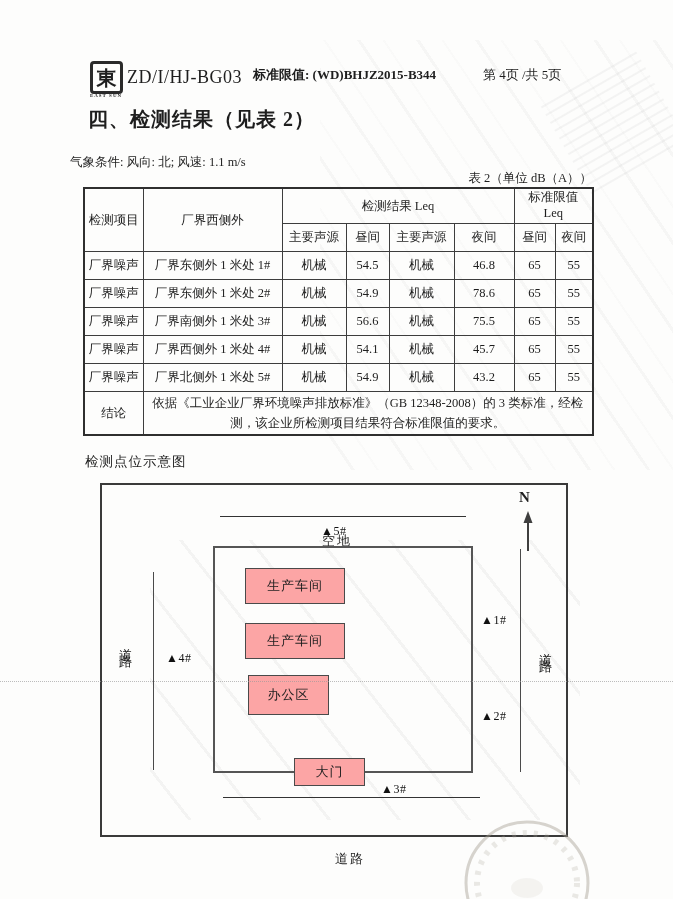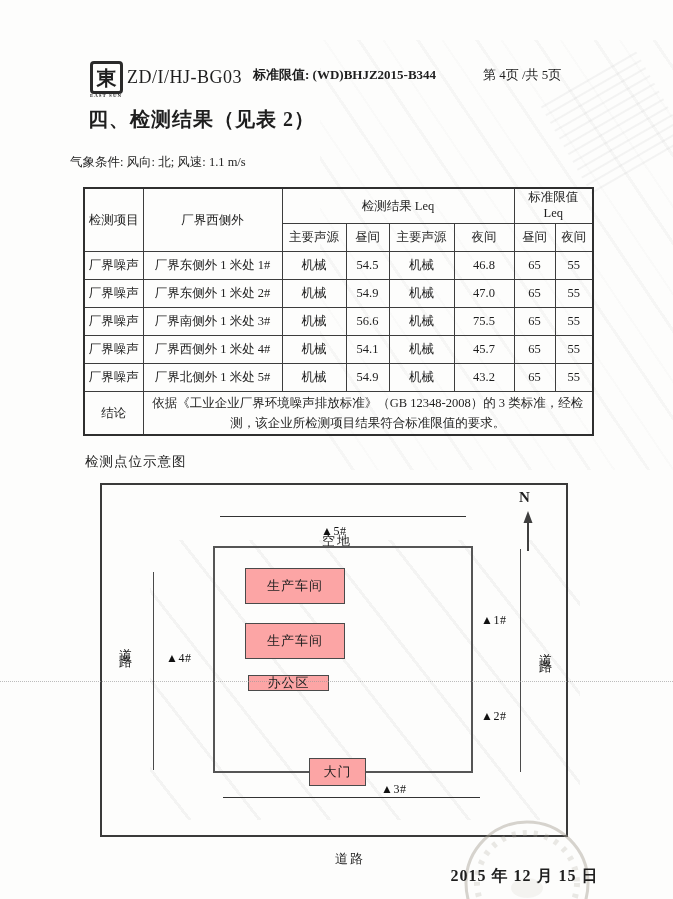--- a/index.html
+++ b/index.html
@@ -72,20 +72,21 @@
   <div class="logo-box">
     <span class="logo-glyph">東</span>
   </div>
   <div class="logo-caption">EAST SUN</div>
   <div class="doc-code">ZD/I/HJ-BG03</div>
   <div class="commission">标准限值: (WD)BHJZ2015-B344</div>
   <div class="page-info">第 4页 /共 5页</div>
 
   <div class="section-title">四、检测结果（见表 2）</div>
   <div class="weather">气象条件: 风向: 北; 风速: 1.1 m/s</div>
+  <div class="table-caption">表 2（单位 dB（A））</div>
 
   <table class="results">
     <colgroup>
       <col style="width:59px">
         <col style="width:139px">
         <col style="width:64px">
         <col style="width:43px">
       <col style="width:65px">
         <col style="width:60px">
         <col style="width:41px">
@@ -116,21 +117,21 @@
       <td>46.8</td>
       <td>65</td>
       <td>55</td>
     </tr>
     <tr class="drow">
       <td>厂界噪声</td>
       <td>厂界东侧外 1 米处 2#</td>
       <td>机械</td>
       <td>54.9</td>
       <td>机械</td>
-      <td>47.0</td>
+      <td>78.6</td>
       <td>65</td>
       <td>55</td>
     </tr>
     <tr class="drow">
       <td>厂界噪声</td>
       <td>厂界南侧外 1 米处 3#</td>
       <td>机械</td>
       <td>56.6</td>
       <td>机械</td>
       <td>75.5</td>
@@ -175,22 +176,22 @@
       <line x1="7" y1="40" x2="7" y2="10" stroke="#3f3f3f" stroke-width="2"></line>
       <polygon points="7,0 2.5,12 11.5,12" fill="#3f3f3f"></polygon>
     </svg>
 
     <div class="abs point" style="left:219px; top:39px;">▲5#</div>
 
     <div class="abs inner-rect" style="left:111px; top:61px; width:260px; height:227px;"></div>
 
     <div class="abs dbox" style="left:143px; top:83px; width:100px; height:36px;">生产车间</div>
     <div class="abs dbox" style="left:143px; top:138px; width:100px; height:36px;">生产车间</div>
-    <div class="abs dbox" style="left:146px; top:190px; width:81px; height:16px;">办公区</div>
-    <div class="abs dbox" style="left:207px; top:273px; width:57px; height:28px; z-index:2;">大门</div>
+    <div class="abs dbox" style="left:146px; top:190px; width:81px; height:40px;">办公区</div>
+    <div class="abs dbox" style="left:192px; top:273px; width:71px; height:28px; z-index:2;">大门</div>
 
     <div class="abs point" style="left:379px; top:128px;">▲1#</div>
     <div class="abs point" style="left:379px; top:224px;">▲2#</div>
     <div class="abs point" style="left:279px; top:297px;">▲3#</div>
     <div class="abs point" style="left:64px; top:166px;">▲4#</div>
 
     <div class="abs vline" style="left:51px; top:87px; height:198px;"></div>
     <div class="abs vroad" style="left:14px; top:153px;">道路</div>
 
     <div class="abs vline" style="left:418px; top:64px; height:223px;"></div>
@@ -203,15 +204,14 @@
   <div class="fold-line"></div>
 
   <svg class="stamp" width="160" height="89">
     <g opacity="0.55">
       <circle cx="72" cy="73" r="61" fill="none" stroke="#a59e93" stroke-width="3"></circle>
       <circle cx="72" cy="73" r="50" fill="none" stroke="#b3ada4" stroke-width="6" stroke-dasharray="4 7" opacity="0.6"></circle>
       <ellipse cx="72" cy="78" rx="16" ry="10" fill="#c4beb5" opacity="0.35"></ellipse>
     </g>
   </svg>
 
-  <div class="report-date">2015 年 12 月 15 日</div>
 
 </div>
 
 </body></html>

